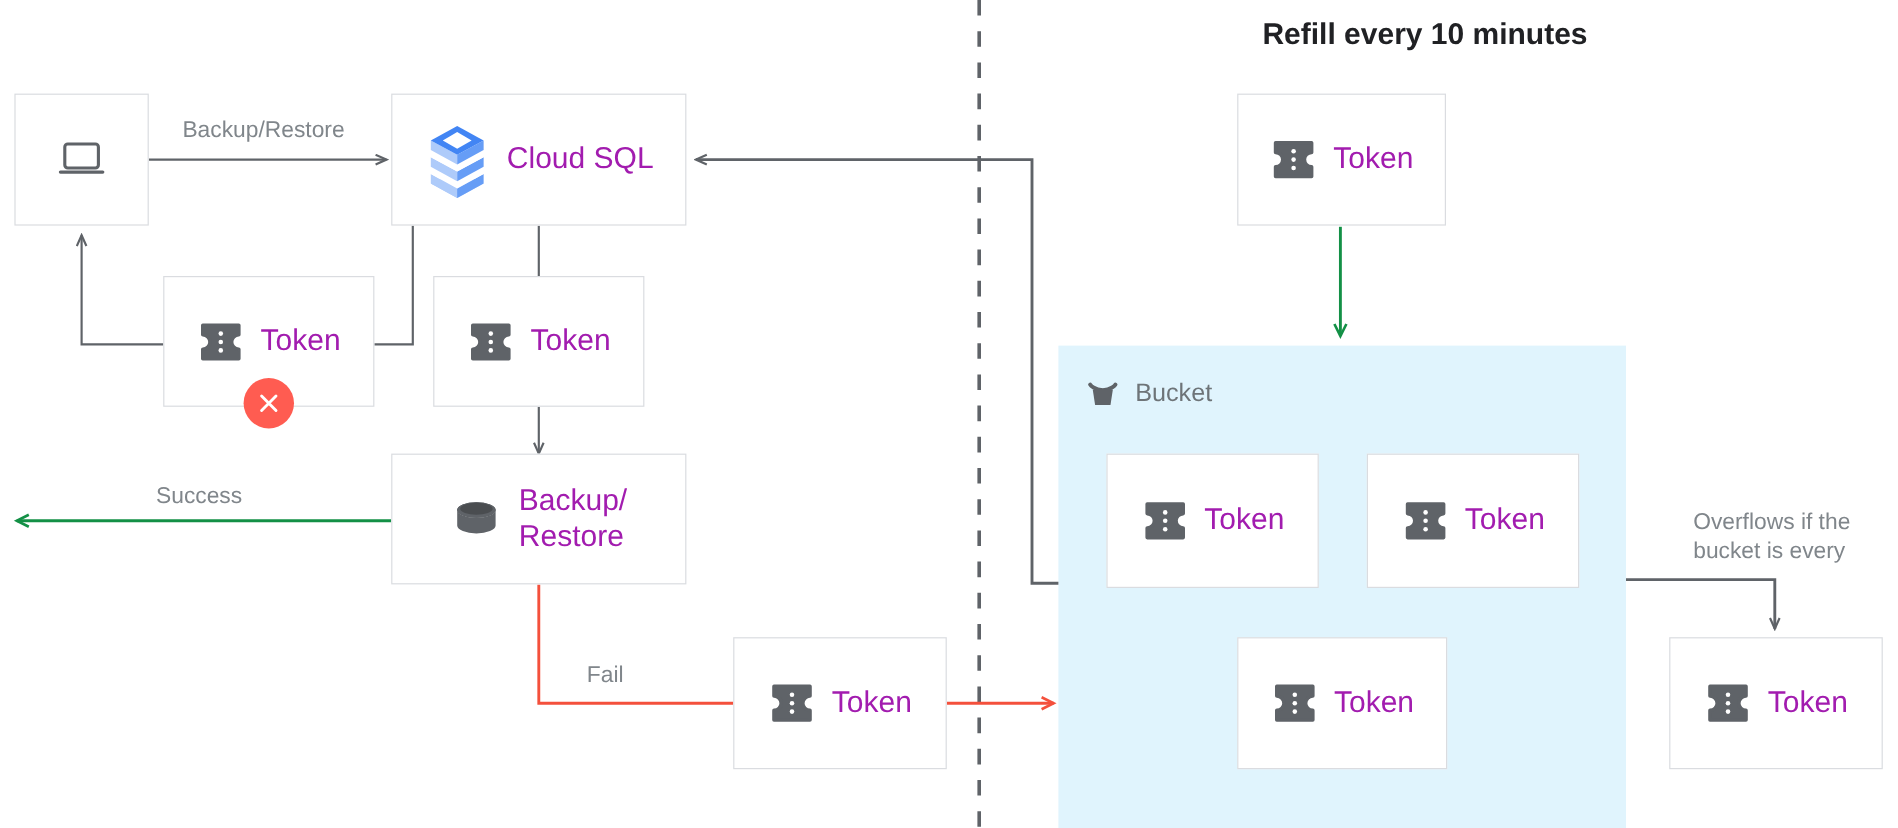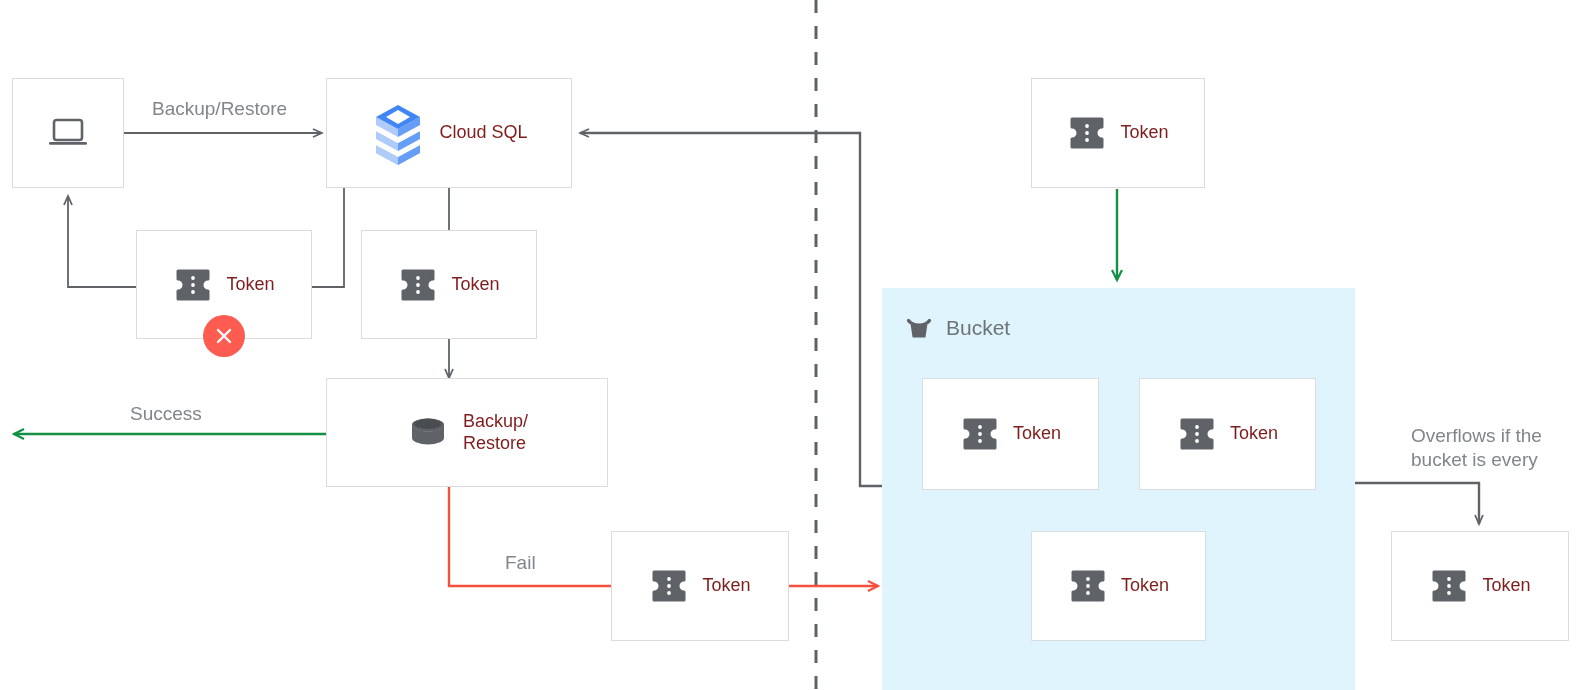--- a/index.html
+++ b/index.html
@@ -36,22 +36,22 @@
     display: flex;
     align-items: center;
     justify-content: center;
   }
   .node-inner {
     display: flex;
     align-items: center;
     gap: 13px;
   }
   .node-label {
-    font-size: 18px;
-    color: #7f1d1d;
+    font-size: 25px;
+    color: #a21caf;
     line-height: 1.18;
     white-space: pre-line;
   }
   .edge-label {
     position: absolute;
     font-size: 19px;
     color: #80868B;
     line-height: 1.25;
     white-space: pre-line;
   }
@@ -119,24 +119,25 @@
 
     <path d="M789,586 L878,586" fill="none" stroke="#F4503C" stroke-width="2.4" marker-end="url(#arrowRed)"></path>
 
     <path d="M882,486 L860,486 L860,133 L580,133" fill="none" stroke="#5F6368" stroke-width="2.4" marker-end="url(#arrowGray)"></path>
 
     <path d="M1117,189 L1117,280" fill="none" stroke="#139046" stroke-width="2.4" marker-end="url(#arrowGreen)"></path>
 
     <path d="M1355,483 L1479,483 L1479,524" fill="none" stroke="#5F6368" stroke-width="2.4" marker-end="url(#arrowGray)"></path>
   </svg>
 
+  <div class="title-label" style="left:1052px; top:15px;">Refill every 10 minutes</div>
 
   <div class="edge-label" style="left:152px; top:97px;text-align:center;">Backup/Restore</div>
   <div class="edge-label" style="left:130px; top:402px;">Success</div>
-  <div class="edge-label" style="left:505px; top:551px;">Fail</div>
+  <div class="edge-label" style="left:489px; top:551px;">Fail</div>
   <div class="edge-label" style="left:1411px; top:424px;">Overflows if the
 bucket is every</div>
 
   <div class="bucket-title" style="left:903px; top:312px;">
     <span>
       <svg class="icon-svg" width="32" height="32" viewBox="0 0 32 32">
         <path d="M5.5,8.5 C5.5,8.5 9,13 16,13 C23,13 26.5,8.5 26.5,8.5 L24.5,11.5 L24.5,12 L7.5,12 L7.5,11.5 Z" fill="#5F6368"></path>
         <path d="M5.5,8.5 C5.5,8.5 9,13.2 16,13.2 C23,13.2 26.5,8.5 26.5,8.5" fill="none" stroke="#5F6368" stroke-width="3.4" stroke-linecap="round"></path>
         <path d="M7.6,12.6 L24.4,12.6 L22.4,25.6 L9.6,25.6 Z" fill="#5F6368"></path>
       </svg>
@@ -203,21 +204,21 @@
           <path d="M5,3 L35,3 L35,11 A6,6 0 0 0 35,23 L35,31 L5,31 L5,23 A6,6 0 0 0 5,11 Z" fill="#5F6368" stroke="#5F6368" stroke-width="3" stroke-linejoin="round"></path>
           <circle cx="20" cy="10" r="1.9" fill="#ffffff"></circle>
           <circle cx="20" cy="17" r="1.9" fill="#ffffff"></circle>
           <circle cx="20" cy="24" r="1.9" fill="#ffffff"></circle>
         </svg>
       </span>
       <span class="node-label">Token</span>
     </div>
   </div>
 
-  <div class="node-box" style="left:326px; top:378px; width:282px; height:109px;">
+  <div class="node-box" style="left:326px; top:378px; width:246px; height:109px;">
     <div class="node-inner">
       <span>
         <svg class="icon-svg" width="44" height="38" viewBox="0 0 44 38">
           <ellipse cx="22" cy="11" rx="16" ry="6.5" fill="#3C4043"></ellipse>
           <path d="M6,11 L6,24 A16,6.5 0 0 0 38,24 L38,11 A16,6.5 0 0 1 6,11 Z" fill="#5F6368"></path>
           <ellipse cx="22" cy="11" rx="16" ry="6.5" fill="#5F6368"></ellipse>
           <ellipse cx="22" cy="10" rx="13.5" ry="5" fill="#4A4D50"></ellipse>
         </svg>
       </span>
       <span class="node-label">Backup/

